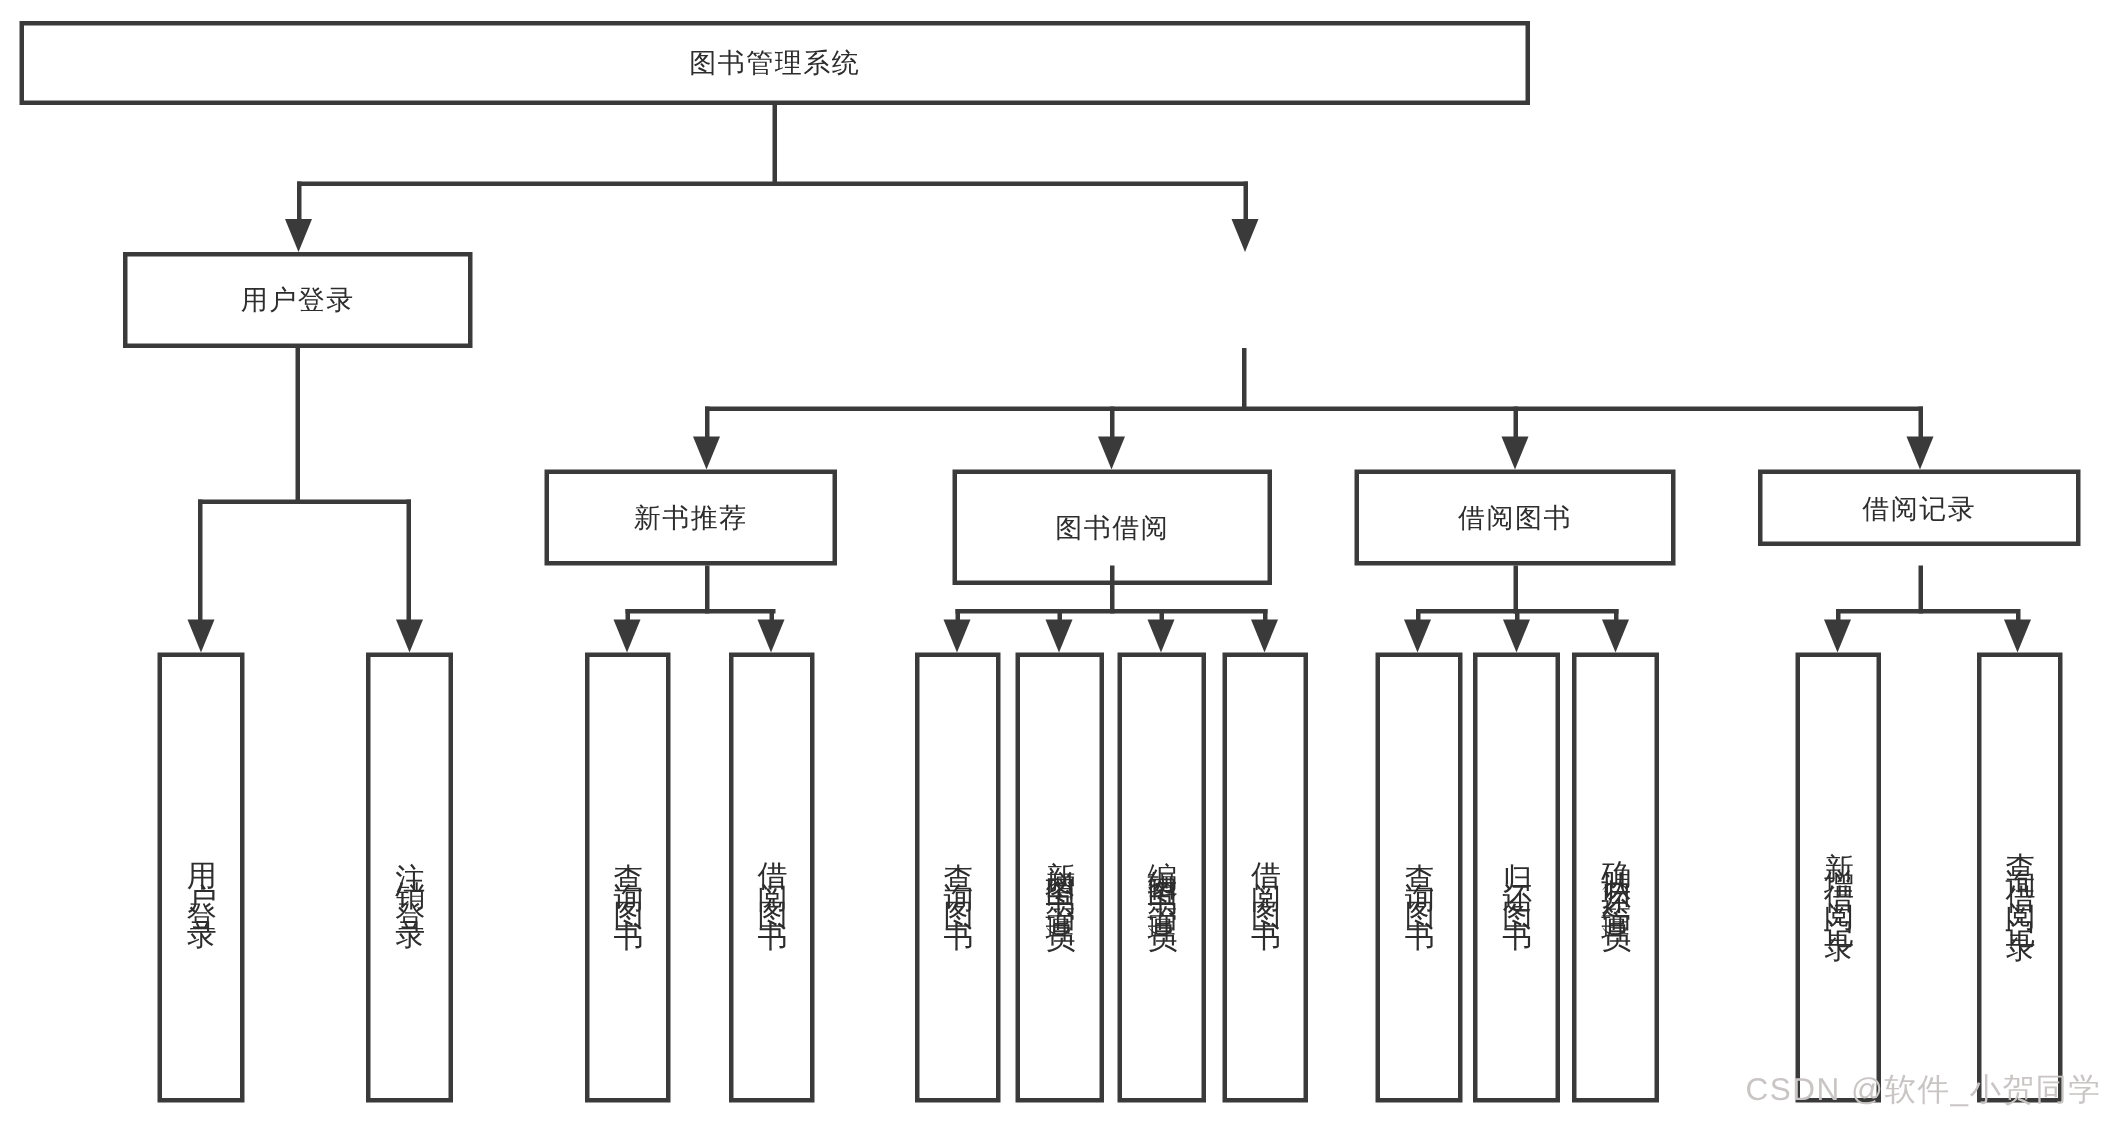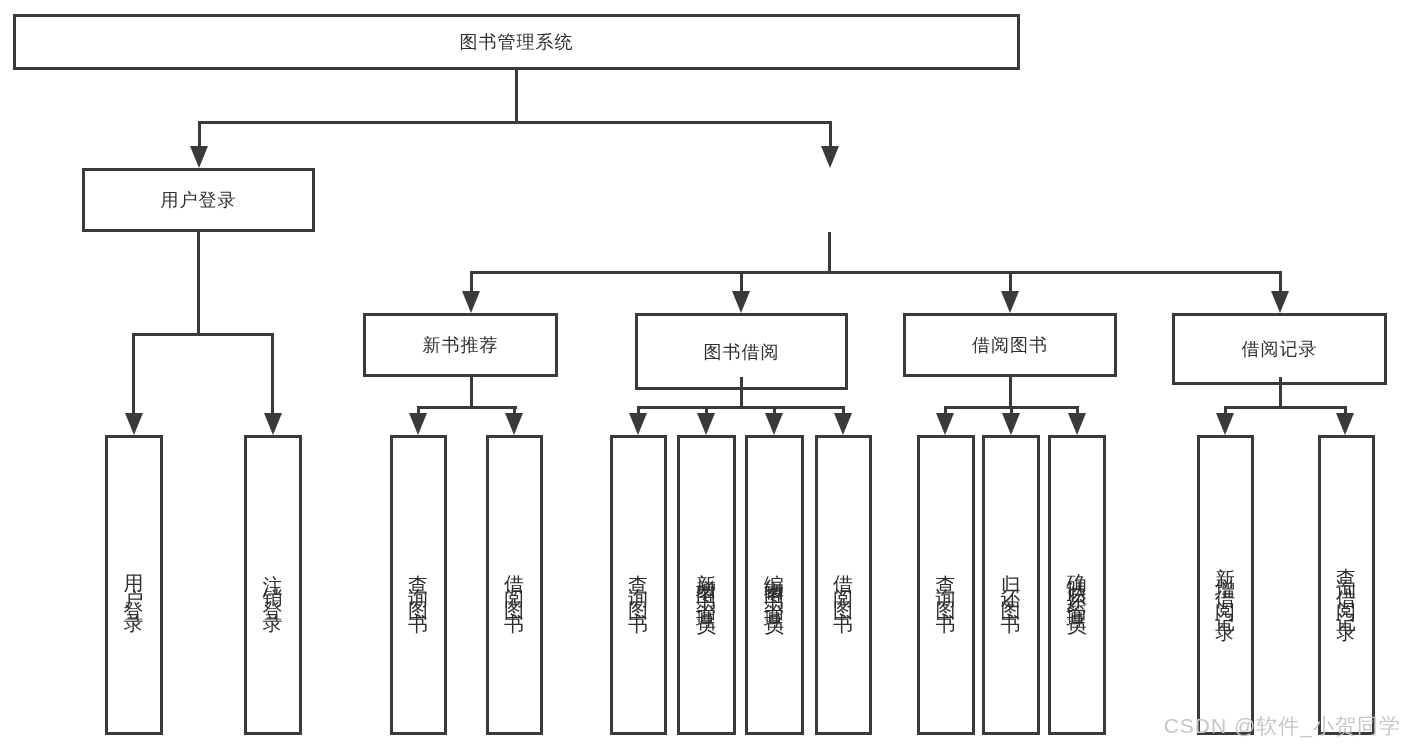--- a/index.html
+++ b/index.html
@@ -76,21 +76,21 @@
 
   <div class="box h" style="left:363px;top:313px;width:195px;height:64px">
     <span>新书推荐</span>
   </div>
   <div class="box h" style="left:635px;top:313px;width:213px;height:77px">
     <span>图书借阅</span>
   </div>
   <div class="box h" style="left:903px;top:313px;width:214px;height:64px">
     <span>借阅图书</span>
   </div>
-  <div class="box h" style="left:1172px;top:313px;width:215px;height:72px">
+  <div class="box h" style="left:1172px;top:313px;width:215px;height:51px">
     <span>借阅记录</span>
   </div>
 
   <div class="line vl" style="left:470px;top:377px;height:32px"></div>
   <div class="line hl" style="left:417px;top:406px;width:100px"></div>
   <div class="line vl" style="left:417px;top:406px;height:10px"></div>
   <div class="arrow" style="left:409px;top:413px"></div>
   <div class="line vl" style="left:513px;top:406px;height:10px"></div>
   <div class="arrow" style="left:505px;top:413px"></div>
 

